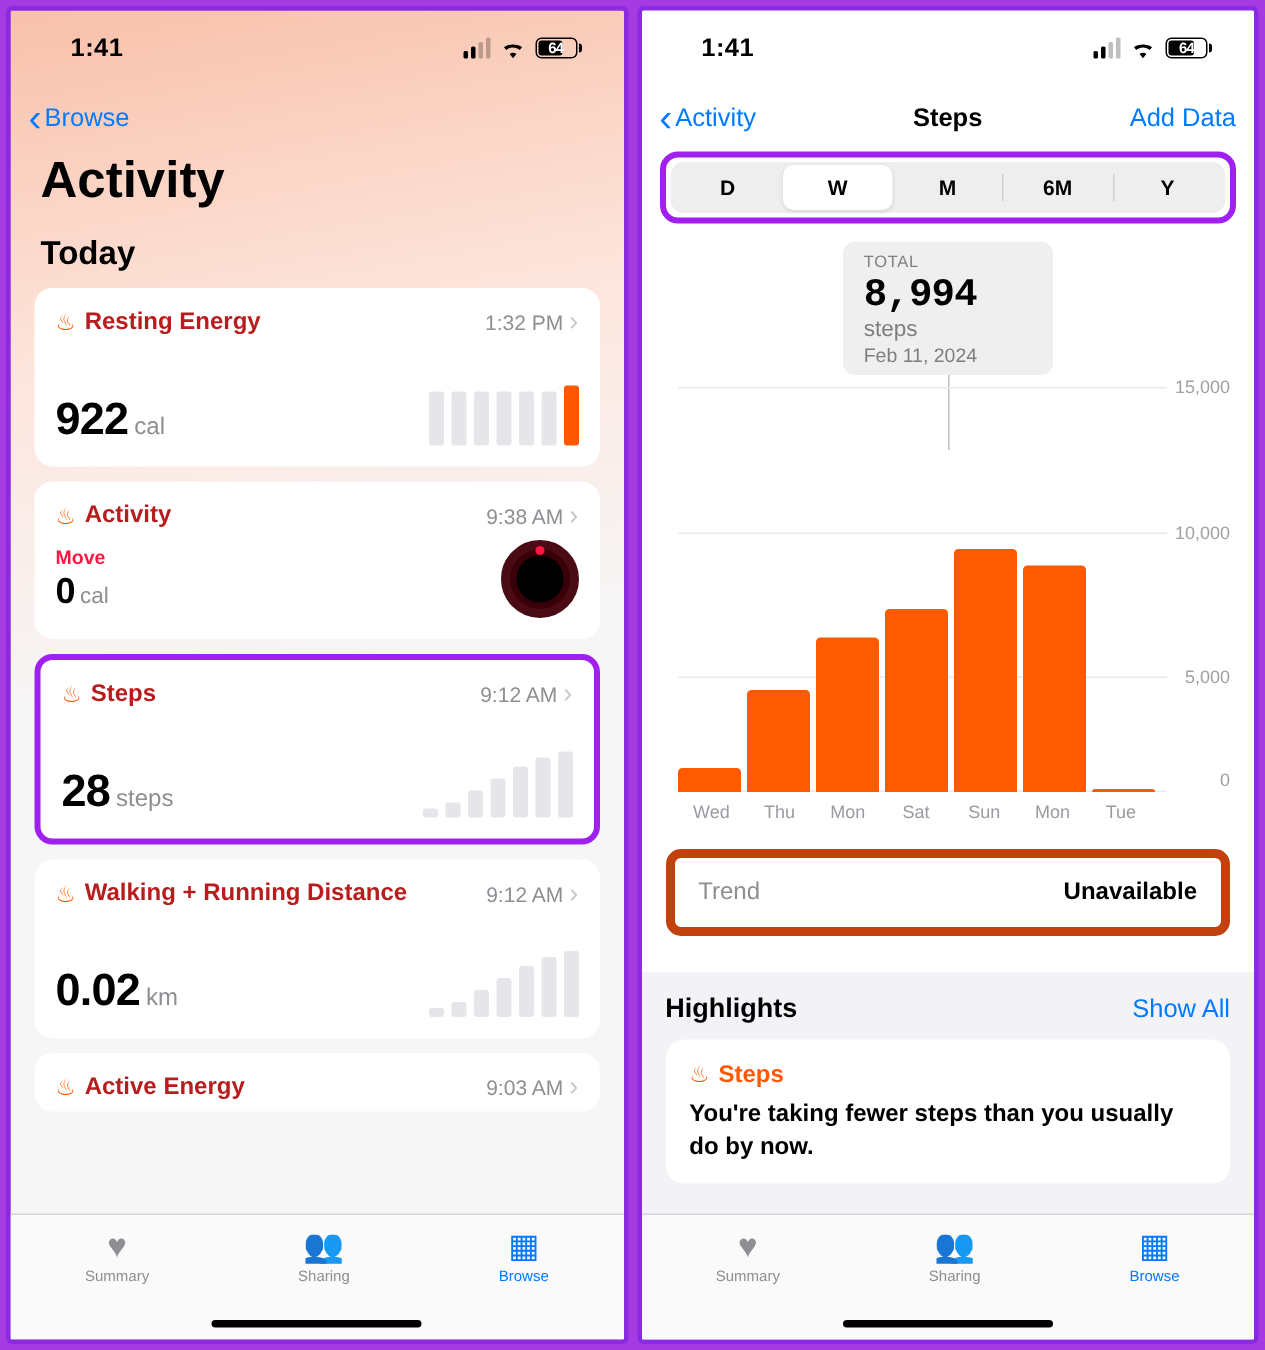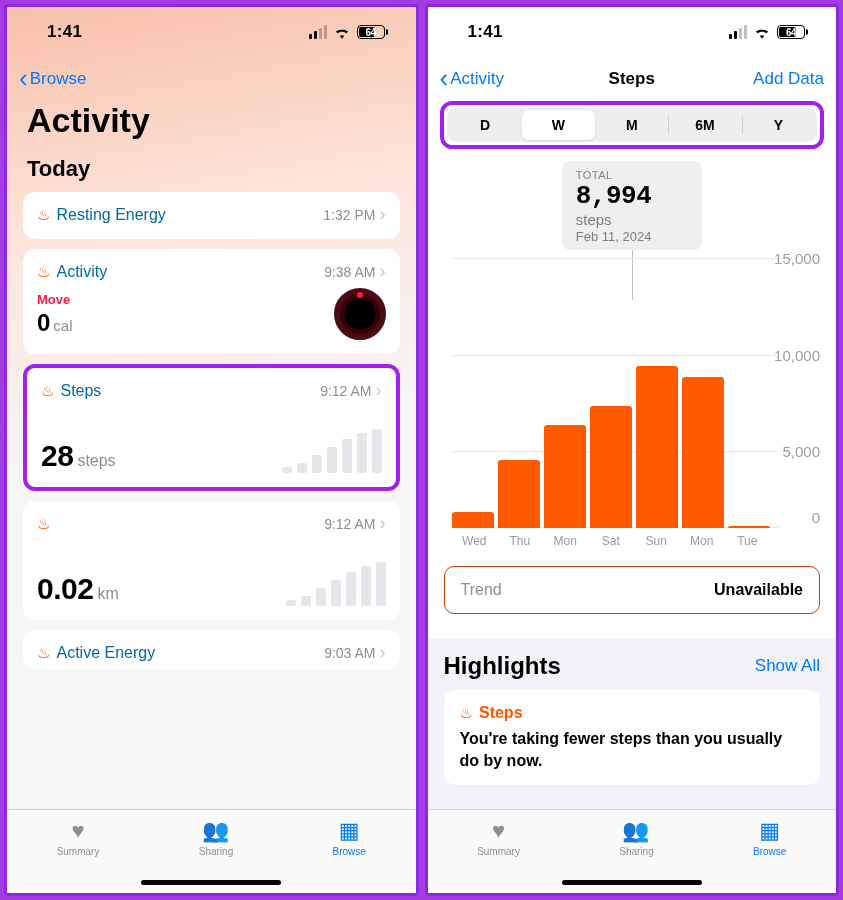--- a/index.html
+++ b/index.html
@@ -29,21 +29,21 @@
   .nav-right{ margin-left:auto; }
 
   .bigtitle { font-size: 34px; font-weight: 800; padding: 0 20px 8px; }
   .sect-title{ font-size:22px; font-weight:800; padding:8px 20px 10px;}
 
   .cards { padding: 0 16px; display:flex; flex-direction:column; gap:10px; flex:1; overflow:hidden;}
   .card { background:#fff; border-radius:12px; padding:12px 14px 14px; position:relative; }
   .card.hl{ border:4px solid #a020f0; }
   .card-head{ display:flex; align-items:center; }
   .flame { color:#ff5800; font-size:15px; margin-right:6px;}
-  .card-name{ color:#0369a1; font-weight:400; font-size:16px;}
+  .card-name{ color:#b91c1c; font-weight:700; font-size:16px;}
   .card-time{ margin-left:auto; color:#8e8e93; font-size:14px;text-align:right;}
   .chev-r{ color:#c7c7cc; font-size:18px; margin-left:4px;}
   .card-body{ display:flex; justify-content:space-between; align-items:flex-end; margin-top:28px;}
   .big-num{ font-size:30px; font-weight:800; letter-spacing:-0.5px;}
   .unit{ font-size:16px; color:#8e8e93; margin-left:4px;}
   .mini-bars{ display:flex; align-items:flex-end; gap:5px; height:44px;}
   .mini-bars span{ width:10px; background:#e5e5ea; border-radius:2px;}
   .mini-bars .last{ background:#ff5800;}
   .ring{ width:52px;height:52px;border-radius:50%;background:radial-gradient(circle,#000 55%,#3a0009 56%, #3a0009 100%);border:6px solid #4a0b14;position:relative;box-sizing:border-box;}
   .ring::after{content:"";position:absolute;top:-2px;left:50%;width:6px;height:6px;border-radius:50%;background:#ff1744;transform:translateX(-50%);}
@@ -72,33 +72,33 @@
   .tooltip{ background:#efefef; border-radius:8px; padding:8px 14px 6px; width:140px; margin:12px auto 0; text-align:left; position:relative;}
   .tooltip::after{content:"";position:absolute;bottom:-50px;left:50%;width:1px;height:50px;background:#c0c0c2;}
   .tt-lbl{font-size:11px;color:#808084;letter-spacing:0.5px;}
   .tt-val{font-size:26px;font-weight:800;letter-spacing:-0.5px;font-family:Liberation Mono, monospace;}
   .tt-unit{font-size:15px;color:#7d7d82;font-weight:500;}
   .tt-date{font-size:13px;color:#7d7d82;}
 
   .chart-zone{ padding: 0 16px 0 24px; position:relative; margin-top:8px;}
   .chart{ height:290px; position:relative; }
   .grid-line{position:absolute;left:0;right:42px;border-top:1px solid #eaeaea;}
-  .y-lbl{position:absolute;right:0;font-size:15px;color:#a0a0a4;transform:translateY(-50%);}
+  .y-lbl{position:absolute;right:0;font-size:12px;color:#a0a0a4;transform:translateY(-50%);}
   .bars{position:absolute;left:0;right:50px;bottom:20px;top:0;display:flex;align-items:flex-end;gap:4px;}
   .bar{flex:1;background:#ff5a00;border-radius:3px 3px 0 0;}
   .x-lbls{position:absolute;left:0;right:50px;bottom:0;display:flex;}
   .x-lbl{flex:1;text-align:center;font-size:12px;color:#9a9aa0;}
 
-  .trend-card{ margin:18px 16px 0; border:1px solid #c2410c; border-radius:10px; padding:14px 16px; display:flex;justify-content:space-between;font-size:16px;}
+  .trend-card{ margin:18px 16px 0; border:6px solid #c2410c; border-radius:10px; padding:14px 16px; display:flex;justify-content:space-between;font-size:16px;}
   .trend-lbl{color:#8e8e93;}
   .trend-val{color:#000;font-weight:600;margin-left:20px;}
 
   .right-lower{ background:#f2f2f7; margin-top:24px; flex:1; padding:14px 16px 0;}
   .hl-head{display:flex;justify-content:space-between;align-items:center;margin-bottom:10px;}
-  .hl-title{font-size:24px;font-weight:800;}
+  .hl-title{font-size:18px;font-weight:800;}
   .hl-link{color:#007aff;font-size:17px;}
   .hl-card{background:#fff;border-radius:12px;padding:14px 16px;}
   .hl-name{color:#ff5800;font-weight:700;font-size:16px;}
   .hl-text{font-size:16px;font-weight:600;line-height:1.35;margin-top:6px;}
 </style>
 </head>
 <body>
 
 <div class="phone left">
   <div class="statusbar">
@@ -131,20 +131,32 @@
   <div class="sect-title">Today</div>
 
   <div class="cards">
 
     <div class="card">
       <div class="card-head">
         <span class="flame">♨︎</span>
         <span class="card-name">Resting Energy</span>
         <span class="card-time">1:32 PM</span>
         <span class="chev-r">›</span>
+      </div>
+      <div class="card-body">
+        <div><span class="big-num">922</span><span class="unit">cal</span></div>
+        <div class="mini-bars">
+          <span style="height:36px"></span>
+            <span style="height:36px"></span>
+            <span style="height:36px"></span>
+            <span style="height:36px"></span>
+            <span style="height:36px"></span>
+            <span style="height:36px"></span>
+            <span class="last" style="height:40px"></span>
+        </div>
       </div>
     </div>
 
     <div class="card card-activity">
       <div class="card-head">
         <span class="flame">♨︎</span>
         <span class="card-name">Activity</span>
         <span class="card-time">9:38 AM</span>
         <span class="chev-r">›</span>
       </div>
@@ -174,20 +186,21 @@
             <span style="height:34px"></span>
             <span style="height:40px"></span>
             <span style="height:44px"></span>
         </div>
       </div>
     </div>
 
     <div class="card">
       <div class="card-head">
         <span class="flame">♨︎</span>
+        <span class="card-name">Walking + Running Distance</span>
         <span class="card-time">9:12 AM</span>
         <span class="chev-r">›</span>
       </div>
       <div class="card-body">
         <div><span class="big-num">0.02</span><span class="unit">km</span></div>
         <div class="mini-bars">
           <span style="height:6px"></span>
             <span style="height:10px"></span>
             <span style="height:18px"></span>
             <span style="height:26px"></span>

